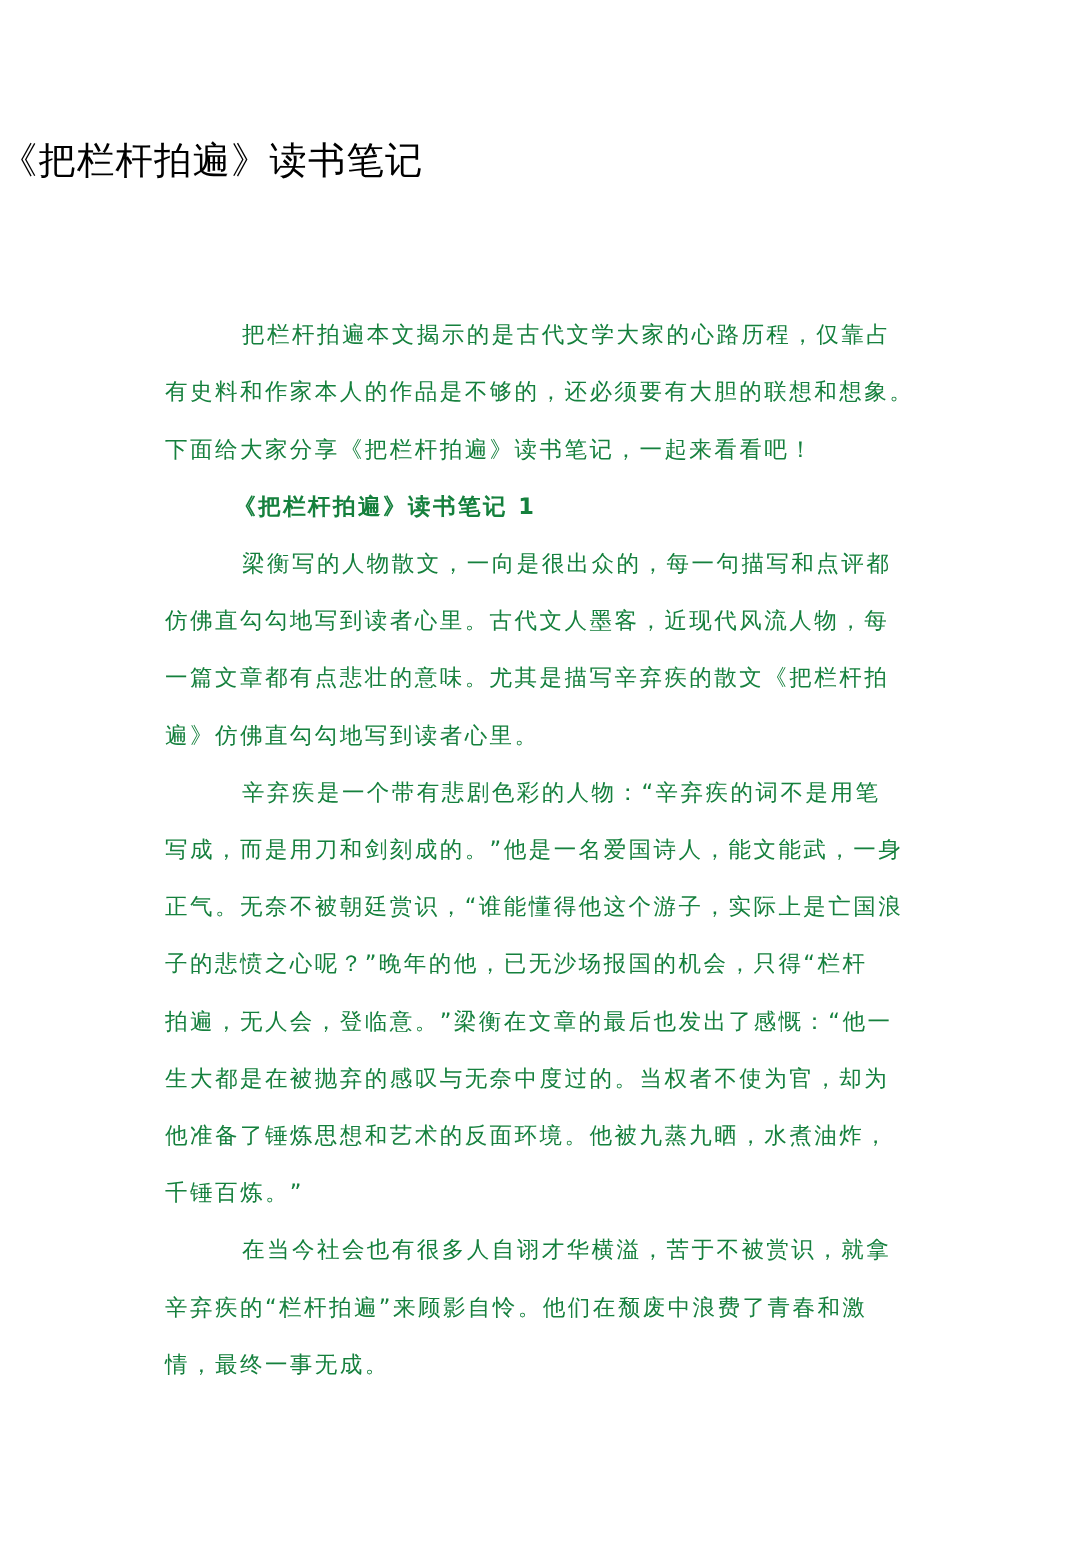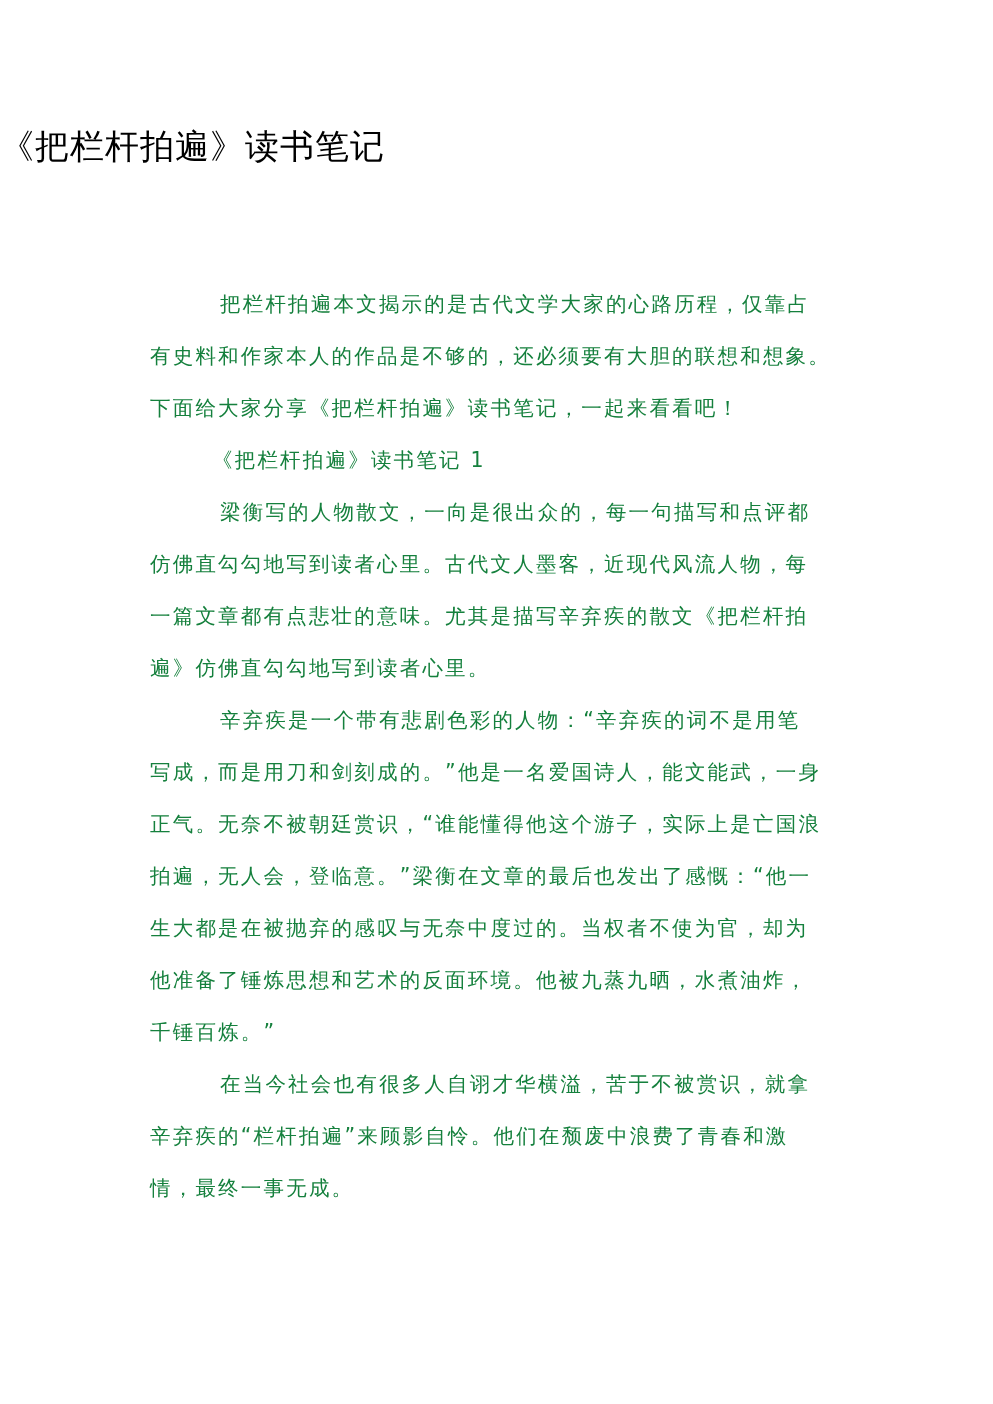--- a/index.html
+++ b/index.html
@@ -60,34 +60,35 @@
 
   <div class="body-text">
 
     <div>
       <div class="line indent">把栏杆拍遍本文揭示的是古代文学大家的心路历程，仅靠占</div>
       <div class="line">有史料和作家本人的作品是不够的，还必须要有大胆的联想和想象。</div>
       <div class="line">下面给大家分享《把栏杆拍遍》读书笔记，一起来看看吧！</div>
     </div>
 
     <div>
-      <div class="line indent" style="padding-left:62px;">《把栏杆拍遍》读书笔记 1</div>
+      <div class="line indent" style="padding-left:62px;font-weight:bold;">《把栏杆拍遍》读书笔记 1</div>
     </div>
 
     <div>
       <div class="line indent">梁衡写的人物散文，一向是很出众的，每一句描写和点评都</div>
       <div class="line">仿佛直勾勾地写到读者心里。古代文人墨客，近现代风流人物，每</div>
       <div class="line">一篇文章都有点悲壮的意味。尤其是描写辛弃疾的散文《把栏杆拍</div>
       <div class="line">遍》仿佛直勾勾地写到读者心里。</div>
     </div>
 
     <div>
       <div class="line indent">辛弃疾是一个带有悲剧色彩的人物：“辛弃疾的词不是用笔</div>
       <div class="line">写成，而是用刀和剑刻成的。”他是一名爱国诗人，能文能武，一身</div>
       <div class="line">正气。无奈不被朝廷赏识，“谁能懂得他这个游子，实际上是亡国浪</div>
+      <div class="line">子的悲愤之心呢？”晚年的他，已无沙场报国的机会，只得“栏杆</div>
       <div class="line">拍遍，无人会，登临意。”梁衡在文章的最后也发出了感慨：“他一</div>
       <div class="line">生大都是在被抛弃的感叹与无奈中度过的。当权者不使为官，却为</div>
       <div class="line">他准备了锤炼思想和艺术的反面环境。他被九蒸九晒，水煮油炸，</div>
       <div class="line">千锤百炼。”</div>
     </div>
 
     <div>
       <div class="line indent">在当今社会也有很多人自诩才华横溢，苦于不被赏识，就拿</div>
       <div class="line">辛弃疾的“栏杆拍遍”来顾影自怜。他们在颓废中浪费了青春和激</div>
       <div class="line">情，最终一事无成。</div>

